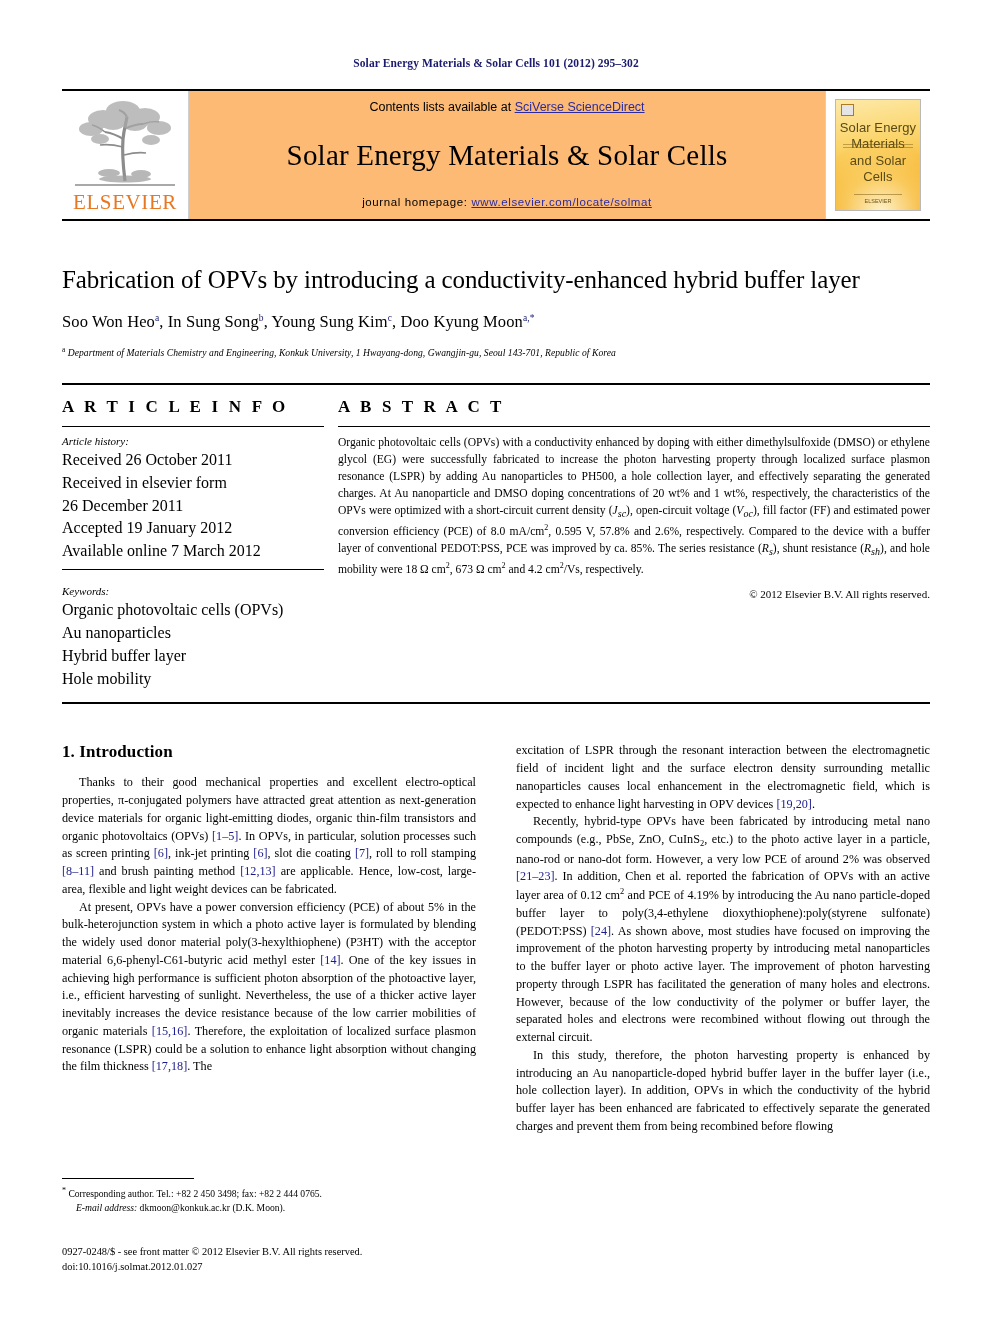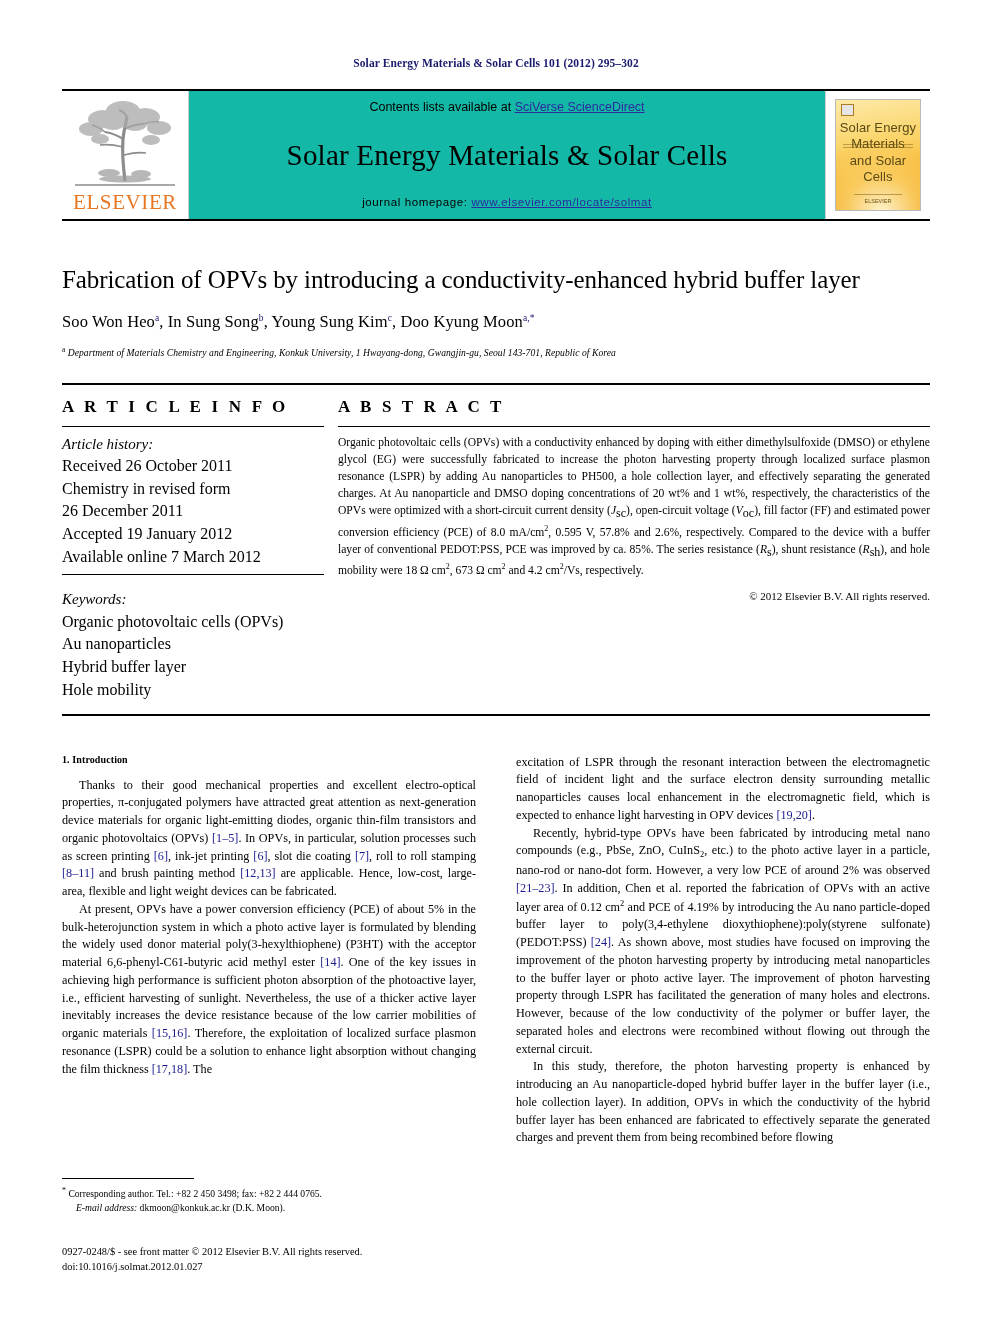--- a/index.html
+++ b/index.html
@@ -49,21 +49,21 @@
   .elsevier-word {
     font-family: "Liberation Serif", serif;
     color: #E87722;
     font-size: 21px;
     letter-spacing: 0.6px;
     line-height: 1;
     margin-top: -1px;
   }
   .banner {
     flex: 1 1 auto;
-    background: #14b8a6;
+    background: #fdba74;
     display: flex;
     flex-direction: column;
     align-items: center;
     justify-content: space-between;
     padding: 9px 0 11px 0;
     border-left: 1px solid #cfcfcf;
     border-right: 1px solid #cfcfcf;
   }
   .contents-line { font-size: 12.5px; color: #000; font-family: "Liberation Sans", sans-serif; }
   .contents-line .sd { color: #2b2b9e; }
@@ -149,44 +149,44 @@
   .col-gap { width: 14px; flex: 0 0 14px; }
   .col-abs { flex: 1 1 auto; }
   .sec-head {
     font-family: "Liberation Serif", serif;
     font-size: 17px;
     font-weight: bold;
     letter-spacing: 3.2px;
     margin-bottom: 9px;
   }
   .hr-thin { border-top: 1px solid #000; margin: 0 0 7px 0; }
-  .hist-label, .kw-label { font-style: italic; font-size: 15px; line-height: 1.42; }
+  .hist-label, .kw-label { font-style: italic; font-size: 11px; line-height: 1.42; }
   .hist-line, .kw-line { font-size: 16px; line-height: 1.42; }
   .hist-block { padding-bottom: 6px; }
   .kw-block { padding-top: 7px; }
   .abstract-body {
     font-size: 11.6px;
     line-height: 1.47;
     text-align: justify;
   }
-  .abstract-body sub { font-size: 12px; }
+  .abstract-body sub { font-size: 10px; font-style: italic; }
   .abstract-body sup { font-size: 8px; }
   .copyright {
     text-align: right;
     font-size: 11px;
     margin-top: 11px;
   }
 
   
   .body-wrap { padding: 0 62px; margin-top: 38px; }
   .body-cols { display: flex; width: 868px; }
   .bcol { width: 414px; flex: 0 0 414px; }
   .bgap { flex: 1 1 auto; }
   h2.sec {
-    font-size: 10px;
+    font-size: 17px;
     font-weight: bold;
     margin: 0 0 12px 0;
     letter-spacing: 0.1px;
   }
   p.para {
     font-size: 12.2px;
     line-height: 1.455;
     text-align: justify;
     margin: 0;
     text-indent: 17px;
@@ -291,21 +291,21 @@
   <div class="infoabs">
     <div class="rule-thick" style="border-top-width:2px; margin-bottom:12px;"></div>
     <div class="infoabs-inner">
 
       <div class="col-info">
         <div class="sec-head">A R T I C L E   I N F O</div>
         <div class="hr-thin"></div>
         <div class="hist-block">
           <div class="hist-label">Article history:</div>
           <div class="hist-line">Received 26 October 2011</div>
-          <div class="hist-line">Chemistry in revised form</div>
+          <div class="hist-line">Received in elsevier form</div>
           <div class="hist-line">26 December 2011</div>
           <div class="hist-line">Accepted 19 January 2012</div>
           <div class="hist-line">Available online 7 March 2012</div>
         </div>
         <div class="hr-thin"></div>
         <div class="kw-block">
           <div class="kw-label">Keywords:</div>
           <div class="kw-line">Organic photovoltaic cells (OPVs)</div>
           <div class="kw-line">Au nanoparticles</div>
           <div class="kw-line">Hybrid buffer layer</div>

